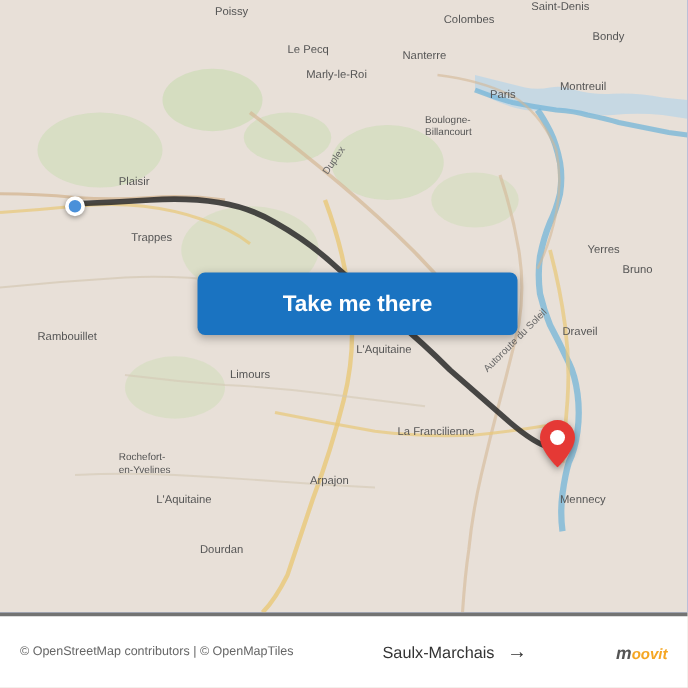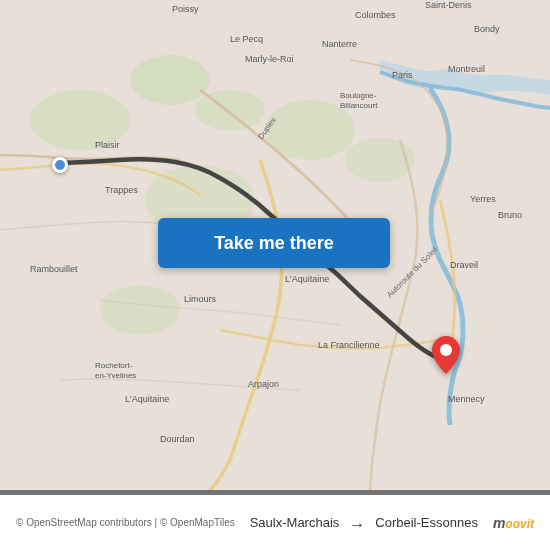--- a/index.html
+++ b/index.html
@@ -18,21 +18,21 @@
       position: absolute;
       top: 0; left: 0;
       width: 100%; height: 100%;
     }
 
     
     #take-me-there-btn {
       position: absolute;
       top: 218px;
       left: 158px;
-      width: 232px;
+      width: 256px;
       height: 50px;
       background: #1a73c1;
       color: white;
       border: none;
       border-radius: 6px;
       font-size: 18px;
       font-weight: bold;
       cursor: pointer;
       display: flex;
       align-items: center;
@@ -67,21 +67,21 @@
     }
 
     
     #footer {
       position: absolute;
       bottom: 0;
       left: 0;
       width: 550px;
       height: 60px;
       background: white;
-      border-top: 5px solid #737373;
+      border-top: 3px solid #737373;
       display: flex;
       align-items: center;
       padding: 0 16px;
     }
 
     #footer-copyright {
       font-size: 10px;
       color: #666;
       flex-shrink: 0;
     }
@@ -217,17 +217,16 @@
   <button id="take-me-there-btn">Take me there</button>
 
 </div>
 
 <div id="footer">
   <span id="footer-copyright">© OpenStreetMap contributors | © OpenMapTiles</span>
 
   <div id="footer-route">
     <span id="footer-origin">Saulx-Marchais</span>
     <span id="footer-arrow">→</span>
-    <span id="footer-dest">Corbeil-Essonnes</span>
   </div>
 
   <div id="moovit-logo"><span style="color:#555;font-style:italic;font-size:14px;">m</span><span style="color:#f5a623;font-style:italic;font-weight:bold;font-size:12px;">oovit</span></div>
 </div>
 
 </body></html>

